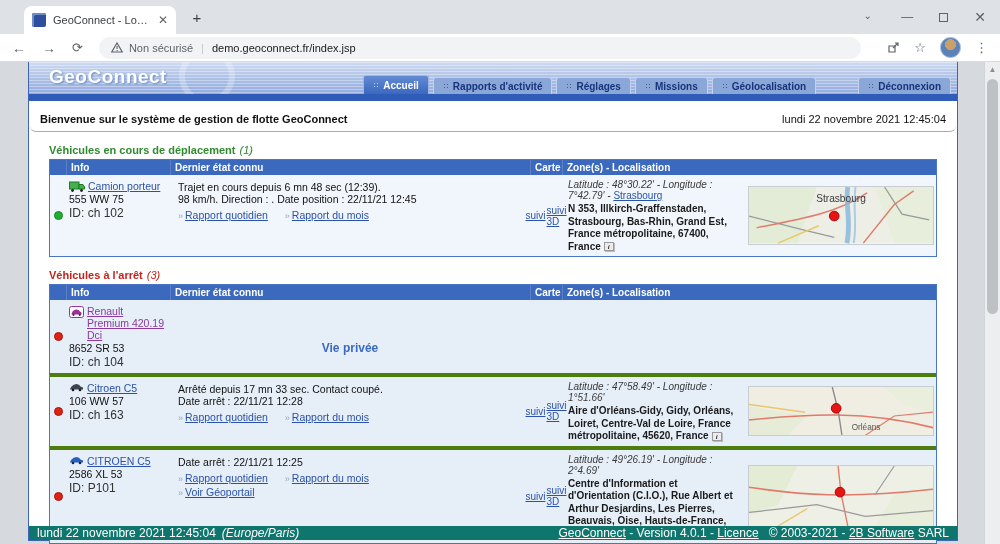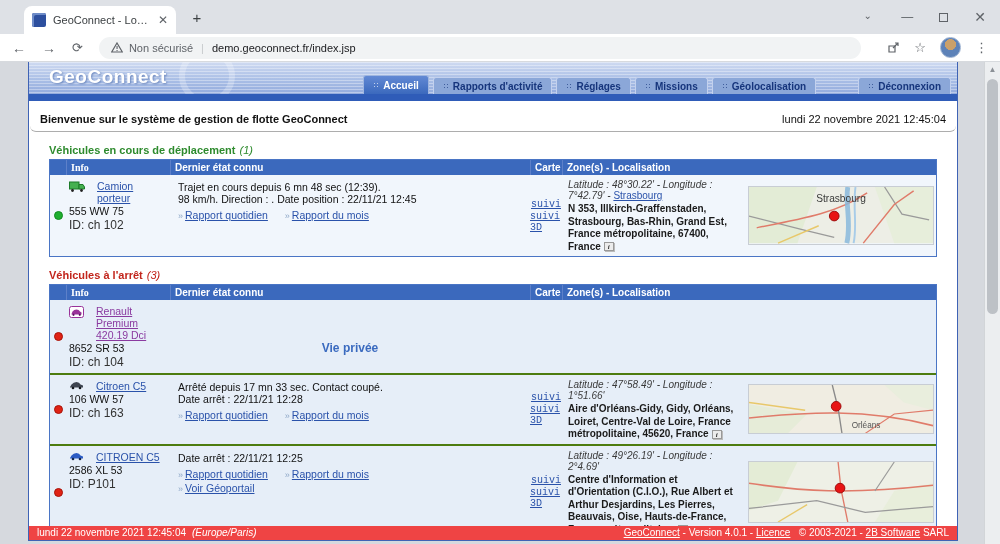--- a/index.html
+++ b/index.html
@@ -58,45 +58,45 @@
   .sec-title { font-size:11px; font-weight:bold; margin-bottom:3px; }
   .sec-title .cnt { font-weight:normal; font-style:italic; margin-left:4px; }
   .sec-title.green, .sec-title.green .cnt { color:#2e8b2e; }
   .sec-title.red, .sec-title.red .cnt { color:#c2251c; }
 
   .vtable { border:1px solid #4a75c5; }
   .thead { display:flex; background:#3b69bd; color:#fff; font-size:10px; font-weight:bold; height:15px; line-height:15px; }
   .thead > div { border-left:1px solid #5d80c9; padding-left:4px; overflow:hidden; white-space:nowrap; }
   .thead > div:first-child { border-left:none; }
   .col-st { width:16px; flex:none; }
-  .col-info { width:104px; flex:none;font-family:Liberation Serif, serif; }
+  .col-info { width:104px; flex:none; }
   .col-state { width:360px; flex:none; }
   .col-carte { width:32px; flex:none; }
   .col-zone { flex:1; }
 
-  .trow { display:flex; background:#e6eef8; border-top:2px solid #4d7c0f; }
+  .trow { display:flex; background:#e6eef8; border-top:4px solid #4d7c0f; }
   .trow.first { border-top:none; }
   .trow.lighter { background:#f1f6fc; }
   .c-st { width:16px; flex:none; display:flex; align-items:center; justify-content:center; }
   .dot { width:9px; height:9px; border-radius:50%; }
   .dot.green { background:#1fae2f; border:1px solid #128a1f; }
   .dot.red { background:#e02214; border:1px solid #a81208; }
   .c-info { width:104px; flex:none; padding:5px 2px 4px 3px; font-size:10.5px; }
-  .v-top { display:flex; align-items:flex-start; gap:12px; }
+  .v-top { display:flex; align-items:flex-start; gap:3px; }
   .vicon { flex:none; display:flex; margin-top:1px; }
   .lnk { color:#2a52aa; text-decoration:underline; }
   .lnk.visited { color:#8a3aa0; }
   .plate { color:#111; margin-top:1px; }
   .vid { color:#333; font-size:12px; margin-top:1px; }
   .c-state { width:360px; flex:none; padding:6px 6px 4px 8px; font-size:10.5px; color:#111; }
   .c-state .st-links { margin-top:4px; }
   .c-state.privacy { display:flex; align-items:center; justify-content:center; font-size:12px; font-weight:bold; color:#3a6abf; padding:0;margin-top:22px; }
   .arrw { color:#8fa8c8; font-size:9px; margin-right:2px; }
   .st-links a { margin-right:14px; font-size:10.5px; }
-  .c-carte { width:32px; flex:none; display:flex; flex-direction:column; align-items:center; justify-content:center; gap:1px; font-size:10px;font-family:Liberation Mono, monospace; }
+  .c-carte { width:32px; flex:none; display:flex; align-items:center; justify-content:center; gap:1px; font-size:10px; }
   .c-zone { flex:1; display:flex;align-items:center; }
   .zone-text { flex:1; padding:4px 4px 3px 6px; font-size:10px; }
   .coords { font-style:italic; color:#3a3a3a; }
   .addr { font-weight:bold; color:#1a1a1a; margin-top:2px; line-height:1.25; }
   .info-i { display:inline-block; width:10px; height:9px; background:#ececec; border:1px solid #999; box-shadow:1px 1px 0 #bbb; font-size:7px; font-style:italic; font-family:"Liberation Serif",serif; text-align:center; line-height:8px; color:#333; margin-left:3px; vertical-align:middle; }
   .zone-map { width:190px; flex:none; padding:2px; }
   .zone-map svg { display:block; width:100%; height:100%; border:1px solid #c8cdd4; }
 
   .minh1 { min-height:62px; }
   .minh2 { min-height:50px; }
@@ -105,21 +105,21 @@
 
   .controls { margin:6px 20px 0 0; font-size:11px; color:#111; }
   .ctl-line { display:flex; justify-content:flex-end; align-items:center; gap:5px; margin-bottom:4px; }
   .ctl-label { font-weight:bold; }
   .selbox { display:inline-flex; justify-content:space-between; align-items:center; border:1px solid #767676; background:#fff; height:17px; padding:0 3px 0 5px; font-size:10.5px; }
   .selbox .chev { font-size:9px; color:#222; margin-left:6px; }
   .w130 { width:132px; }
   .ctl-sep { color:#555; margin:0 3px; }
   .ctl-link { color:#2a52aa; text-decoration:underline; font-size:10.5px; }
 
-  .pagefoot { position:absolute; left:0; bottom:0; width:100%; height:14px; background:#ef4444; color:#fff; font-size:10px; line-height:14px; display:flex; justify-content:space-between; padding:0 8px; }
+  .pagefoot { position:absolute; left:0; bottom:0; width:100%; height:14px; background:#0f766e; color:#fff; font-size:12px; line-height:14px; display:flex; justify-content:space-between; padding:0 8px; }
   .pagefoot .tz { font-style:italic; margin-left:6px; }
   .flink { color:#fff; text-decoration:underline; }
 </style>
 </head>
 <body>
 
 <div class="tabstrip">
   <div class="btab">
     <span class="favicon"></span>
     <span class="btab-title">GeoConnect - Logiciel de Gestio</span>

